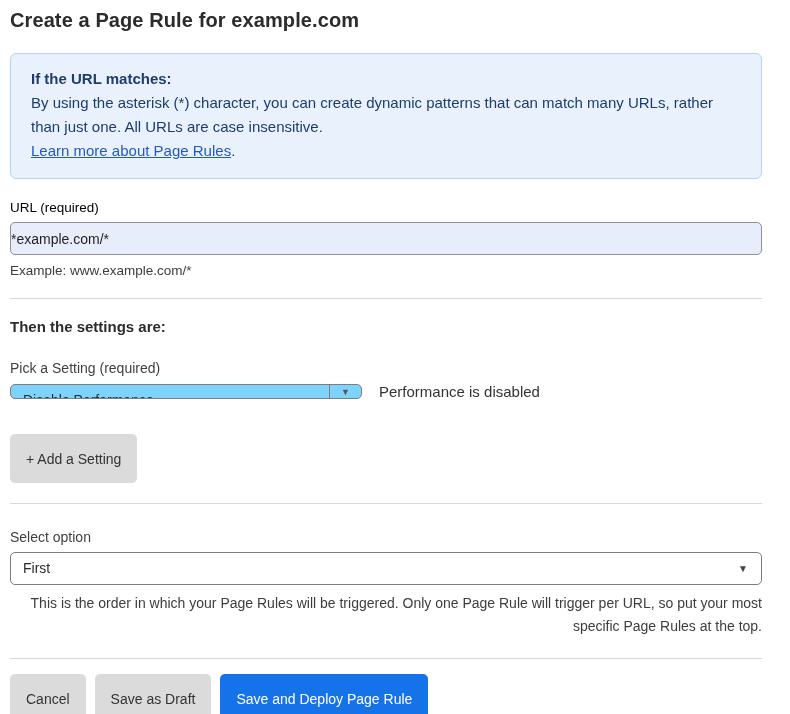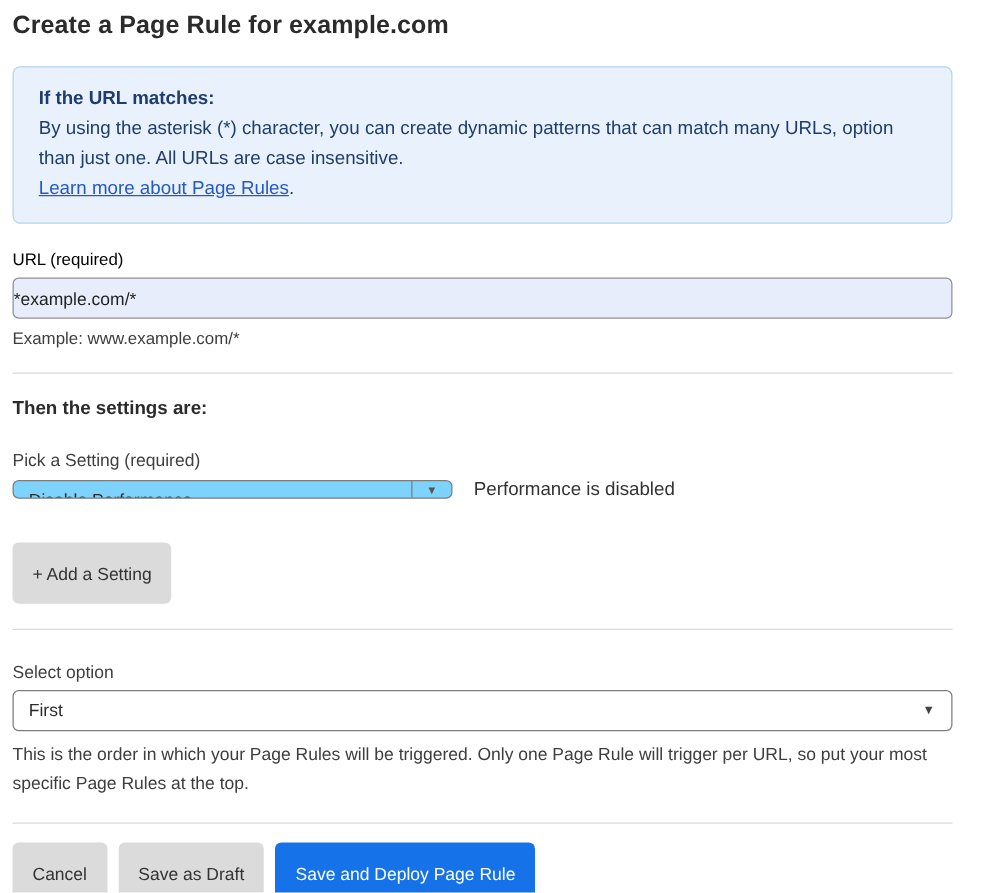--- a/index.html
+++ b/index.html
@@ -143,38 +143,39 @@
     padding-right: 13px;
     color: #444444;
     font-size: 10px;
   }
 
   .order-help {
     margin-top: 7px;
     font-size: 14px;
     line-height: 23px;
     color: #3d3d3d;
+    text-align: right;
   }
 
   .footer-row {
     margin-top: 15px;
     display: flex;
     gap: 9px;
   }
 </style>
 </head>
 <body>
 
 <div class="container">
 
   <h1 class="page-title">Create a Page Rule for example.com</h1>
 
   <div class="info-box">
     <div class="info-heading">If the URL matches:</div>
-    <div class="info-body">By using the asterisk (*) character, you can create dynamic patterns that can match many URLs, option than just one. All URLs are case insensitive.</div>
+    <div class="info-body">By using the asterisk (*) character, you can create dynamic patterns that can match many URLs, rather than just one. All URLs are case insensitive.</div>
     <div><a class="info-link">Learn more about Page Rules</a><span>.</span></div>
   </div>
 
   <div class="field-label">URL (required)</div>
   <input class="url-input" type="text" value="*example.com/*" style="">
   <div class="helper-text">Example: www.example.com/*</div>
 
   <div class="divider"></div>
 
   <div class="section-heading settings">Then the settings are:</div>

